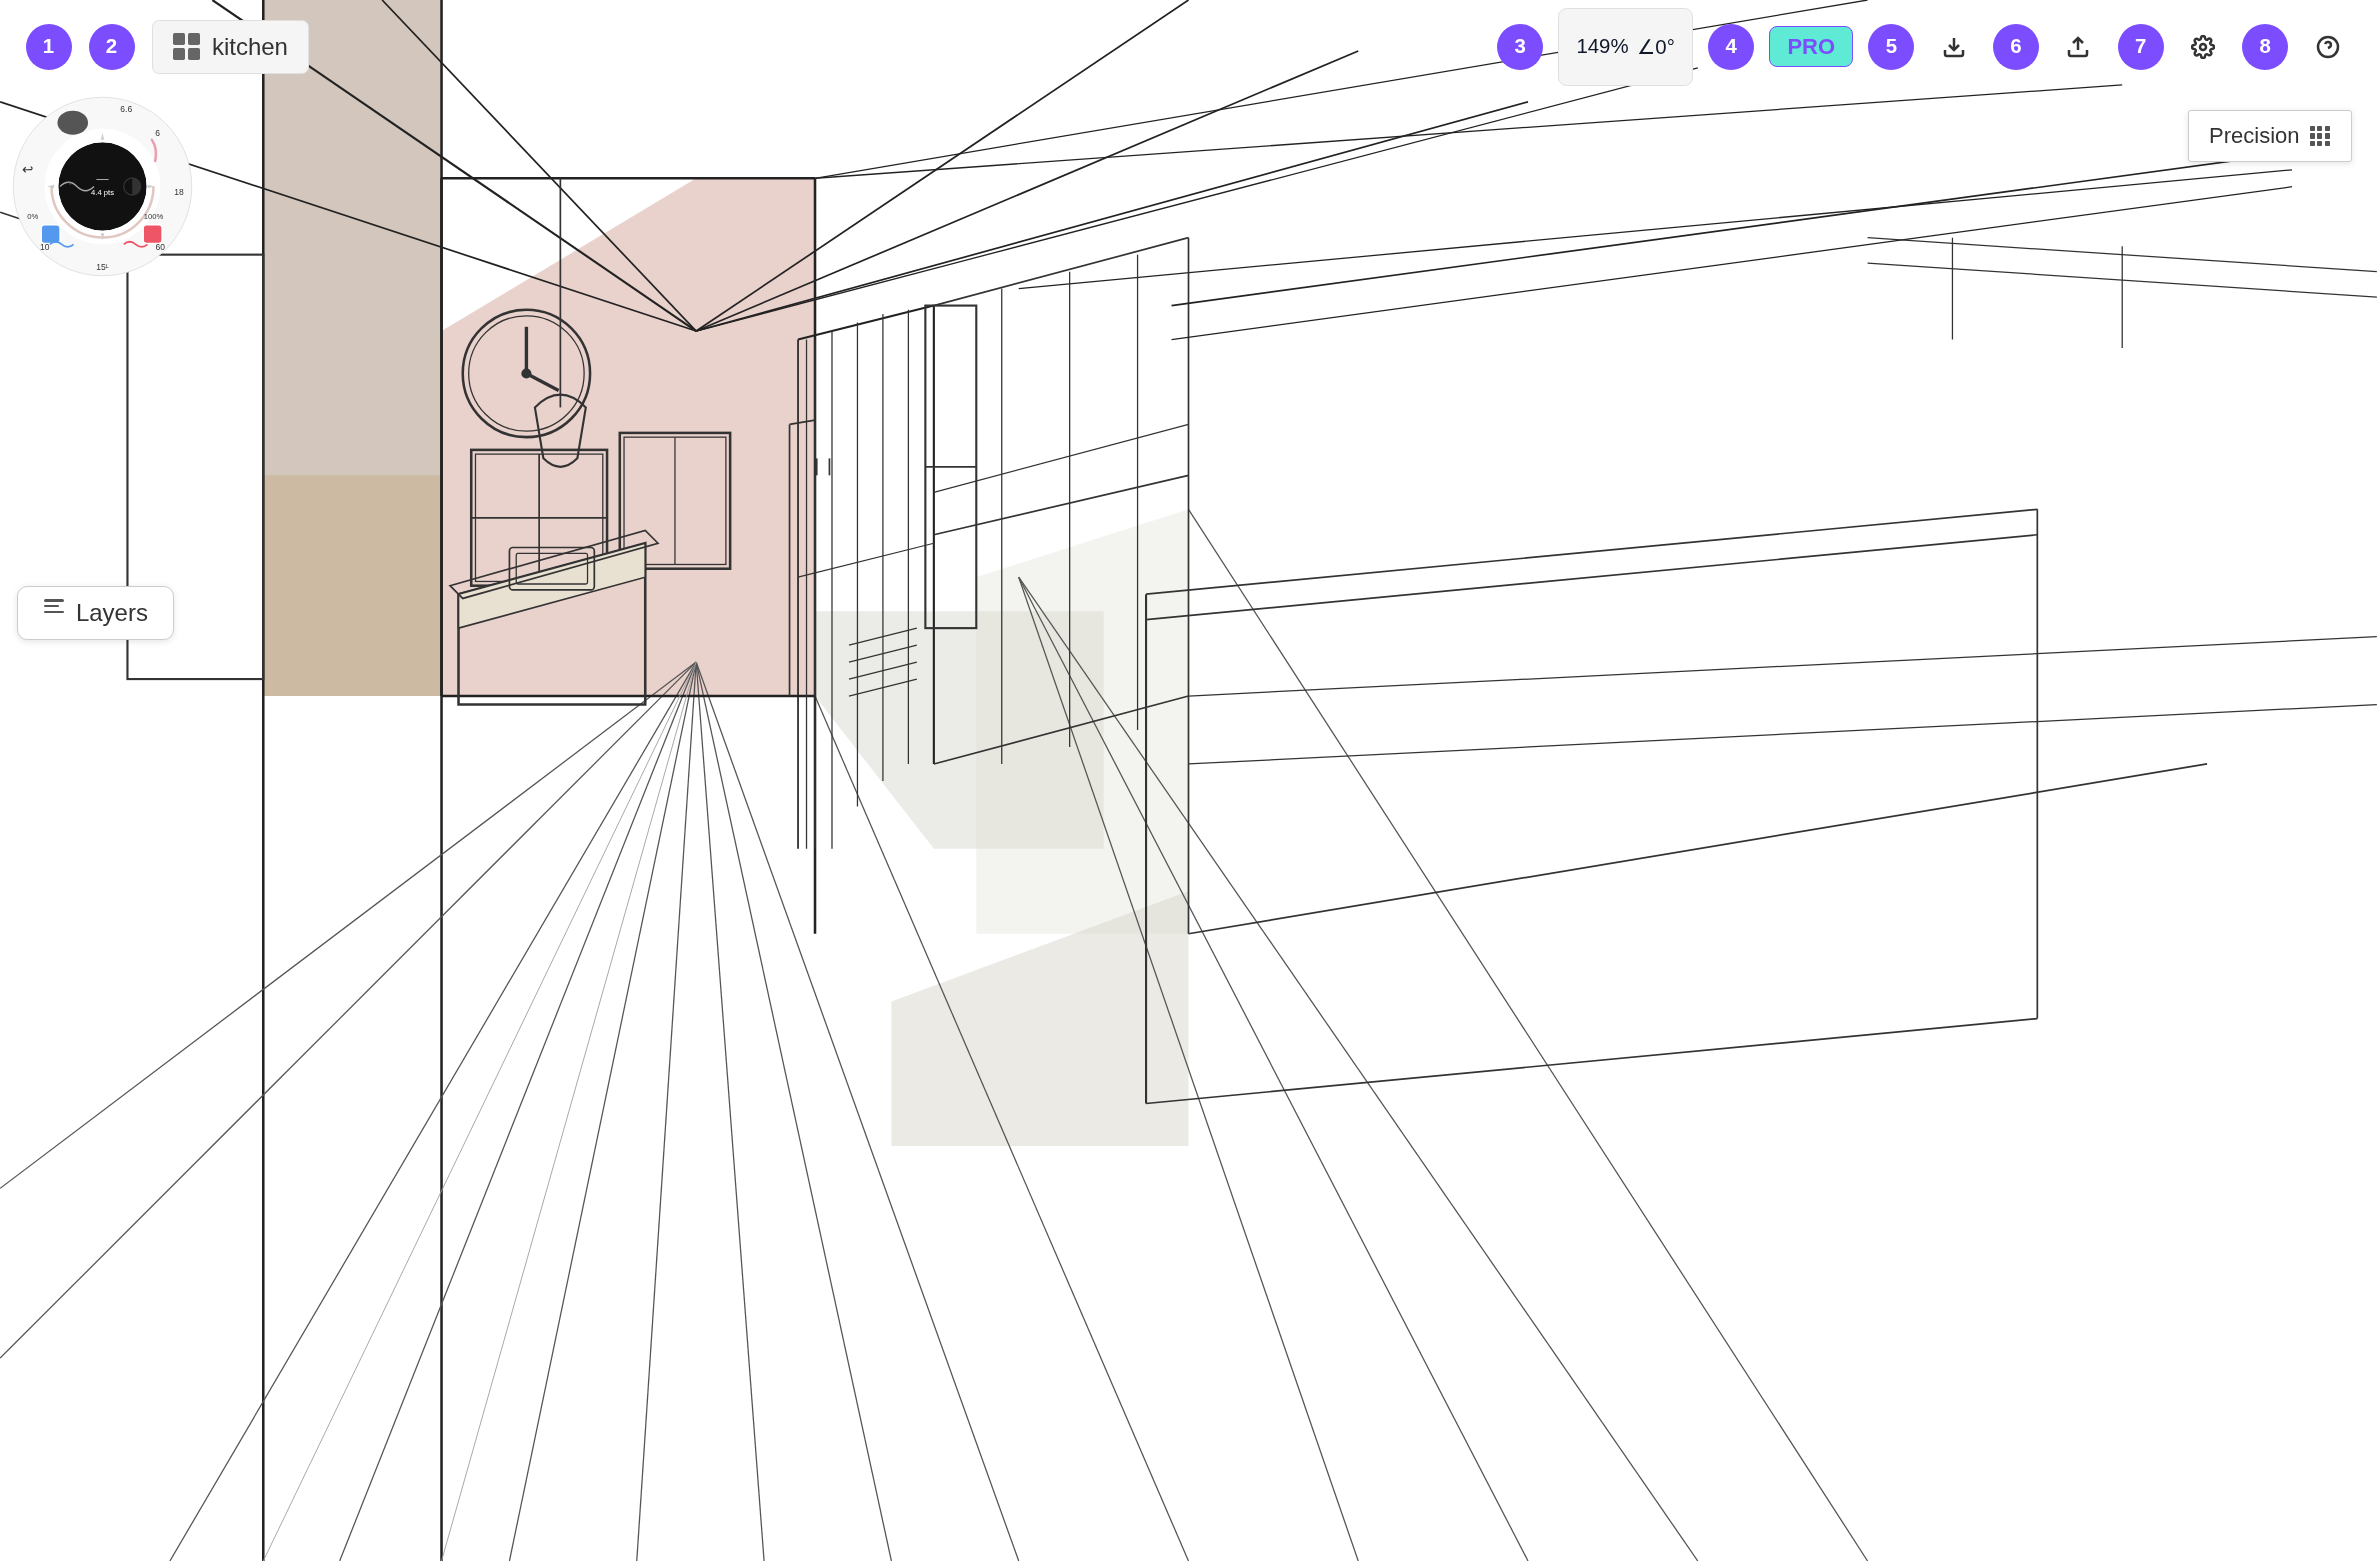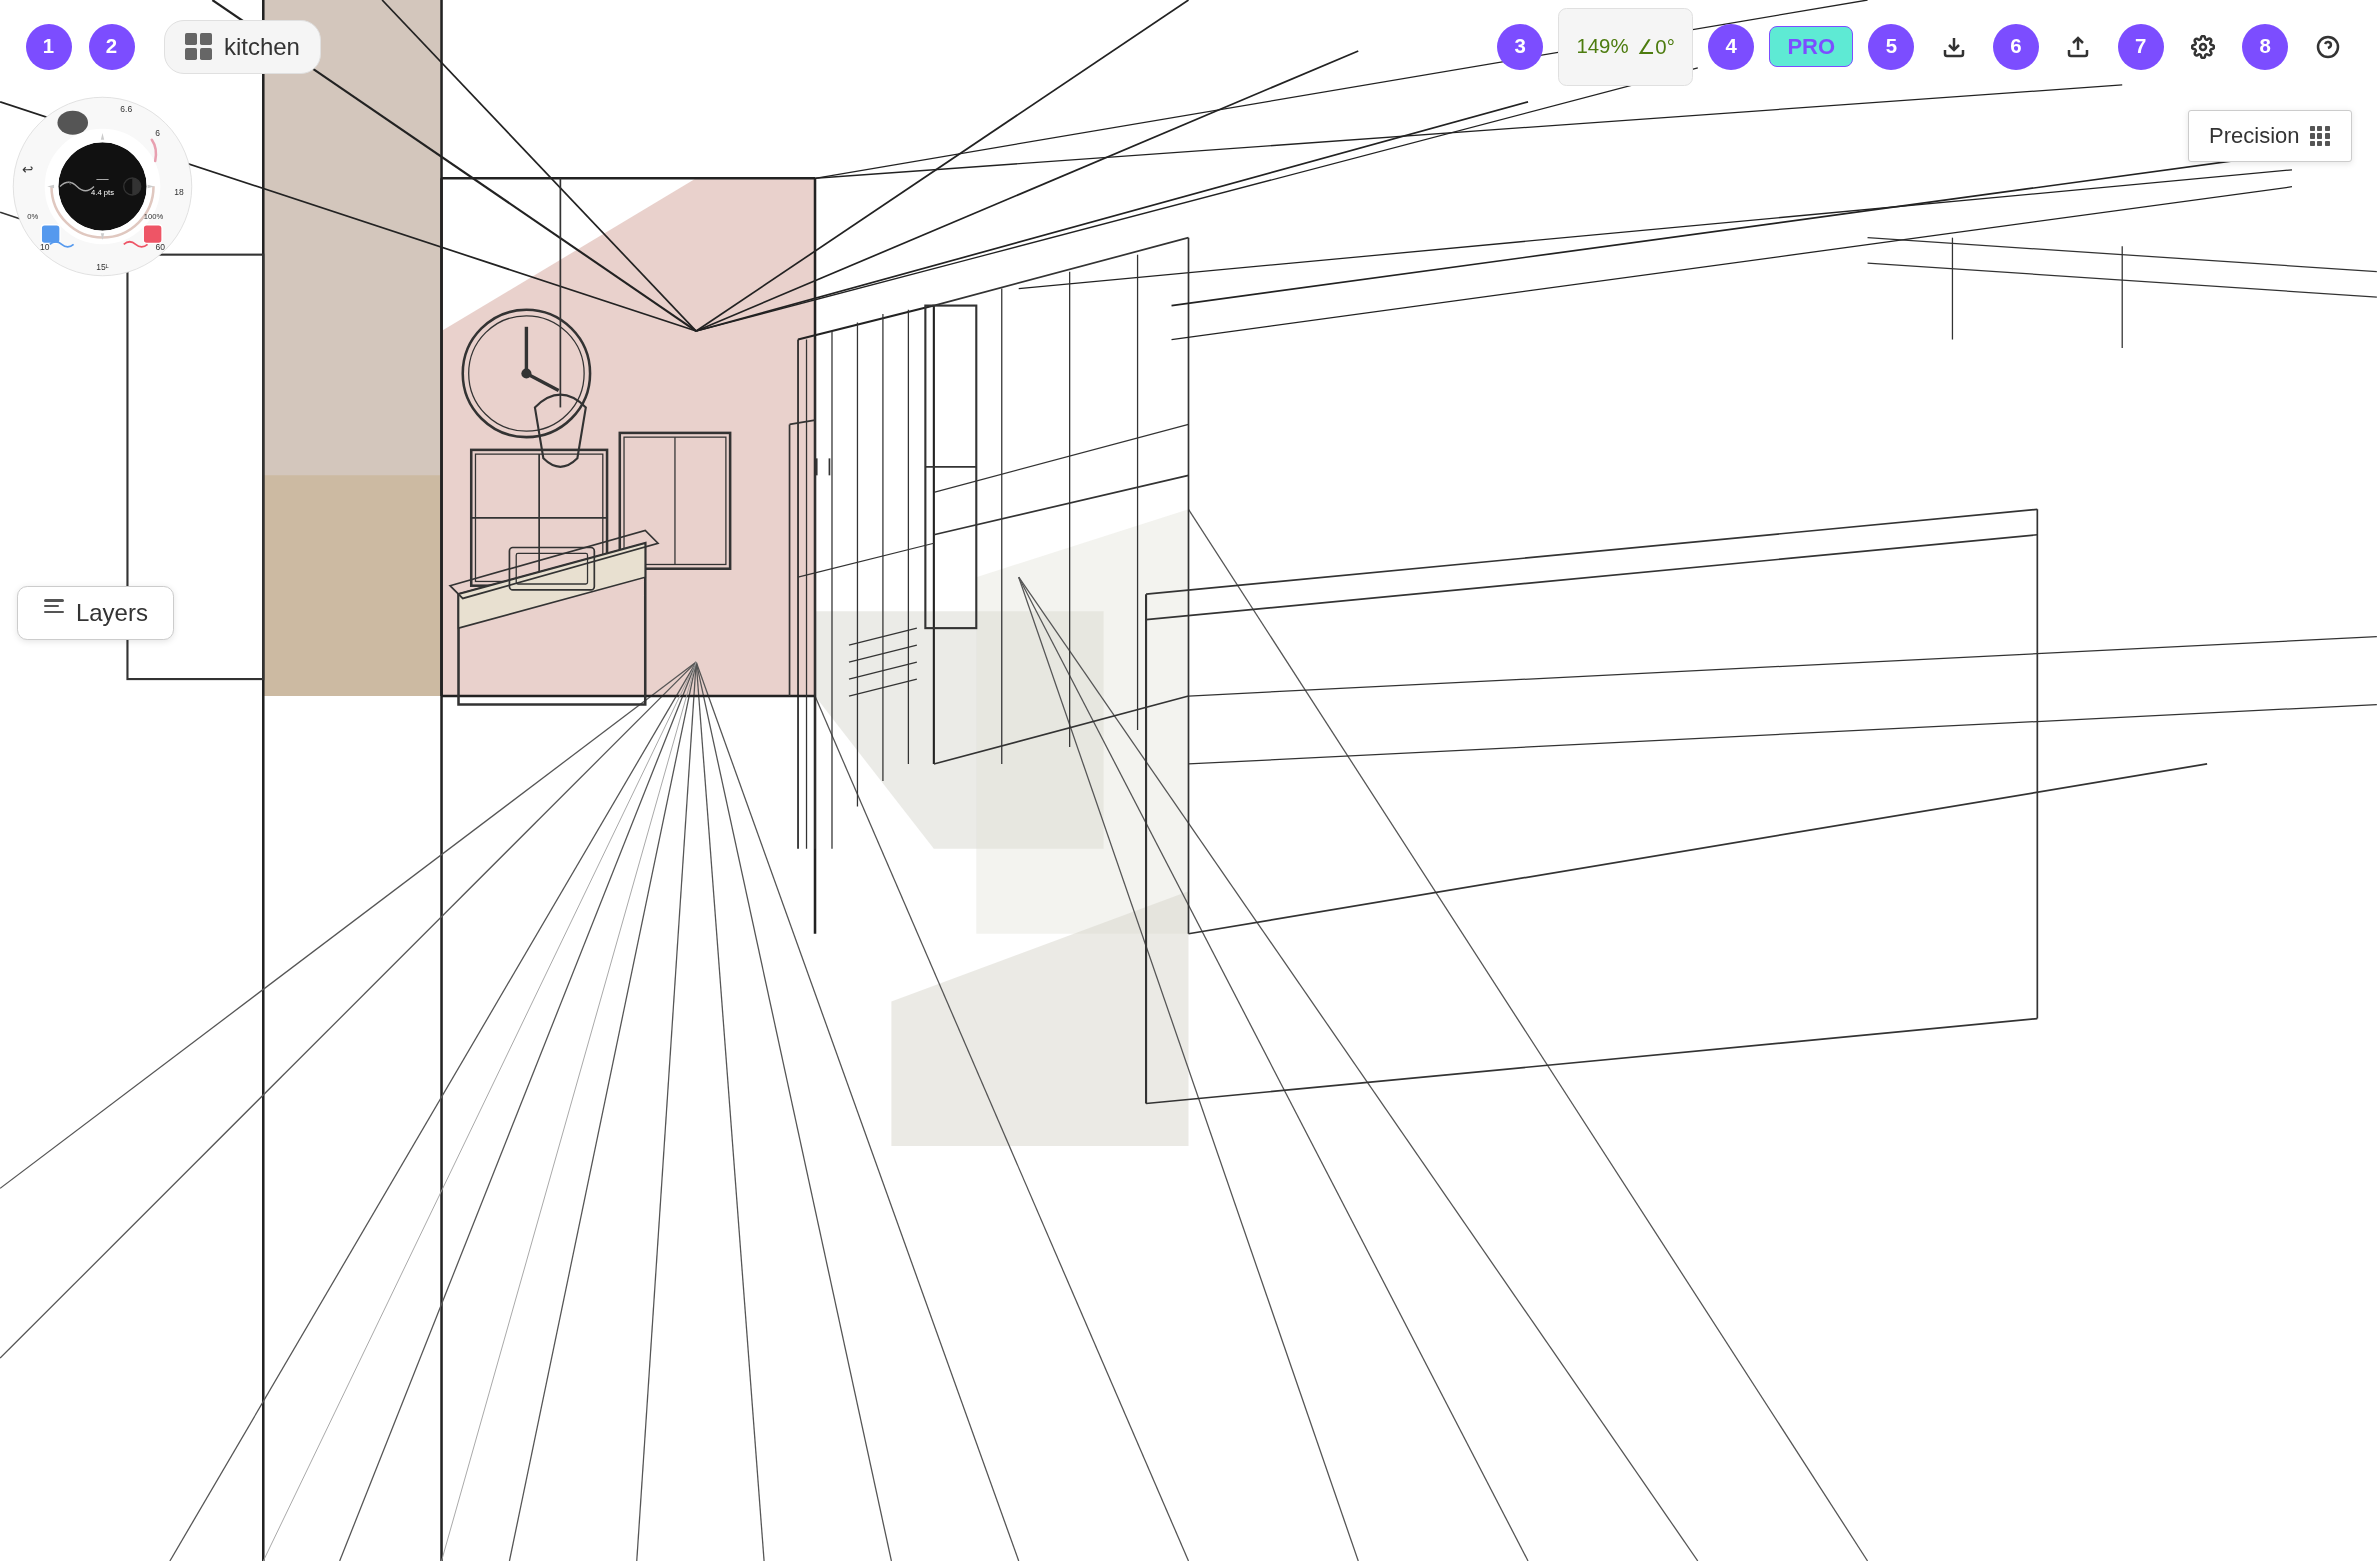--- a/index.html
+++ b/index.html
@@ -29,25 +29,24 @@
       display: flex;
       align-items: center;
       gap: 17px;
     }
 
     .doc-tab {
       display: flex;
       align-items: center;
       gap: 12px;
       background: #f5f5f5;
-      border-radius: 20px;
+      border-radius: 7px;
       padding: 12px 20.4px;
       cursor: pointer;
       border: 0.8px solid #e0e0e0;
-      margin-left: 12px;
     }
 
     .doc-tab-icon {
       width: 27px;
       height: 27px;
       display: grid;
       grid-template-columns: 1fr 1fr;
       gap: 2.5px;
     }
     .doc-tab-icon span {
@@ -66,21 +65,21 @@
       align-items: center;
       gap: 15.3px;
     }
 
     .zoom-display {
       background: #f5f5f5;
       border: 0.8px solid #e0e0e0;
       border-radius: 8.5px;
       padding: 26px 17px;
       font-size: 20.4px;
-      color: #4d7c0f;
+      color: #0f172a;
       display: flex;
       align-items: center;
       gap: 8.5px;
     }
 
     .pro-badge {
       background: #5eead4;
       border: 1.7px solid #7c4dff;
       color: #7c4dff;
       font-weight: bold;

